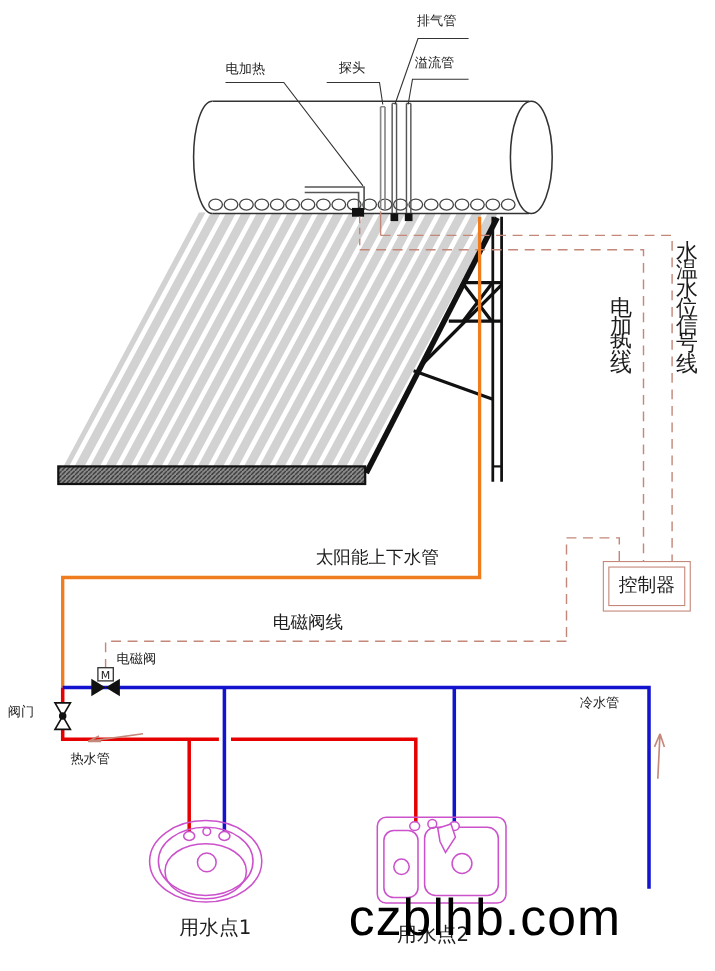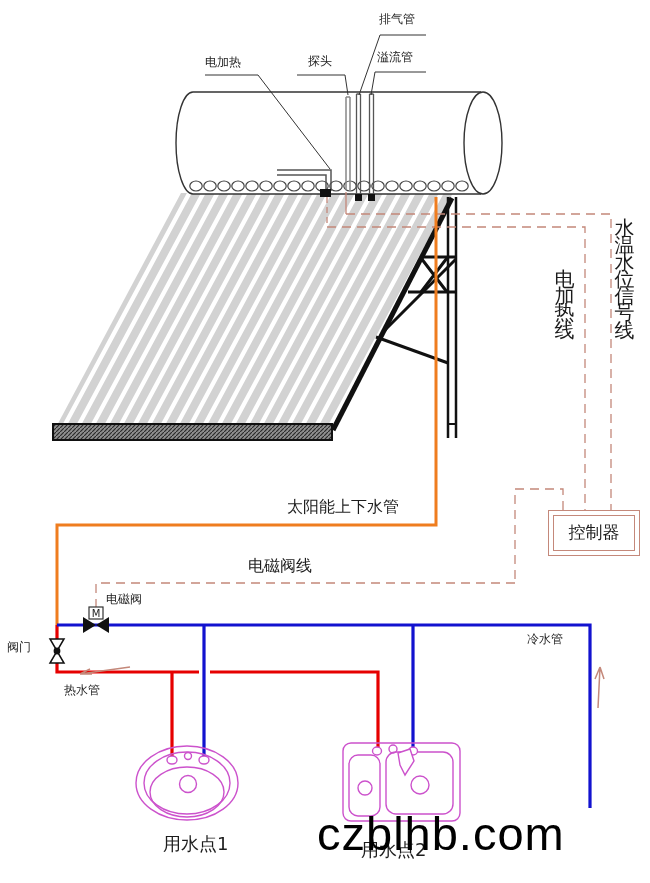--- a/index.html
+++ b/index.html
@@ -3,21 +3,21 @@
 <meta charset="utf-8">
 <style>
   html,body{margin:0;padding:0;background:#fff;}
   #canvas{position:relative;width:650px;height:883px;background:#ffffff;overflow:hidden;
           font-family:"DejaVu Sans","Liberation Sans",sans-serif;}
   #diagram-svg{position:absolute;left:0;top:0;}
   .lbl{position:absolute;font-size:12px;color:#1c1c1c;white-space:nowrap;line-height:1.1;z-index:3;}
   .lbl-sm{font-size:16px;}
   .vlbl{position:absolute;writing-mode:vertical-rl;text-orientation:upright;
         font-size:20px;letter-spacing:17px;color:#1c1c1c;z-index:3;}
-  #controller-box{position:absolute;left:548px;top:510px;width:92px;height:46px;
+  #controller-box{position:absolute;left:548px;top:510px;width:80px;height:46px;
         border:1px solid #c4887a;box-sizing:border-box;background:#fff;z-index:3;}
   #controller-box .inner{position:absolute;left:4px;top:4px;right:4px;bottom:4px;
         border:1px solid #c4887a;text-align:center;line-height:32px;font-size:17px;color:#1c1c1c;}
   #watermark{position:absolute;left:317px;top:806px;font-size:47px;color:#000;
         font-family:"Liberation Sans",sans-serif;letter-spacing:1px;z-index:6;}
   #outlet2-label{z-index:2;}
 </style>
 </head>
 <body>
 

